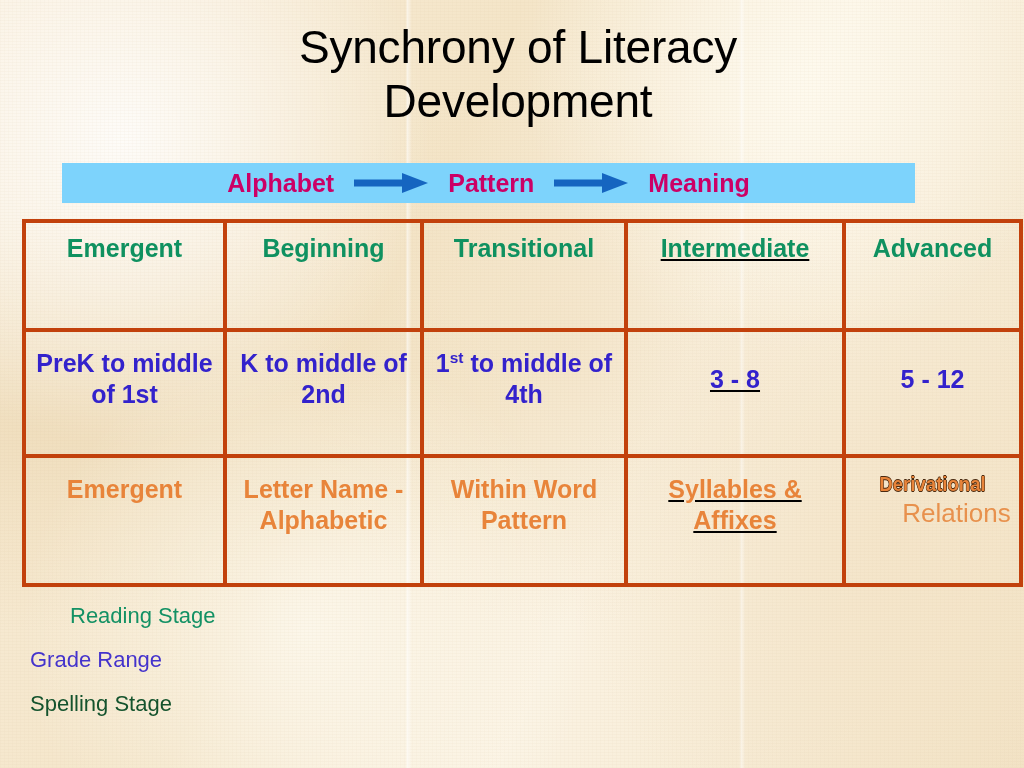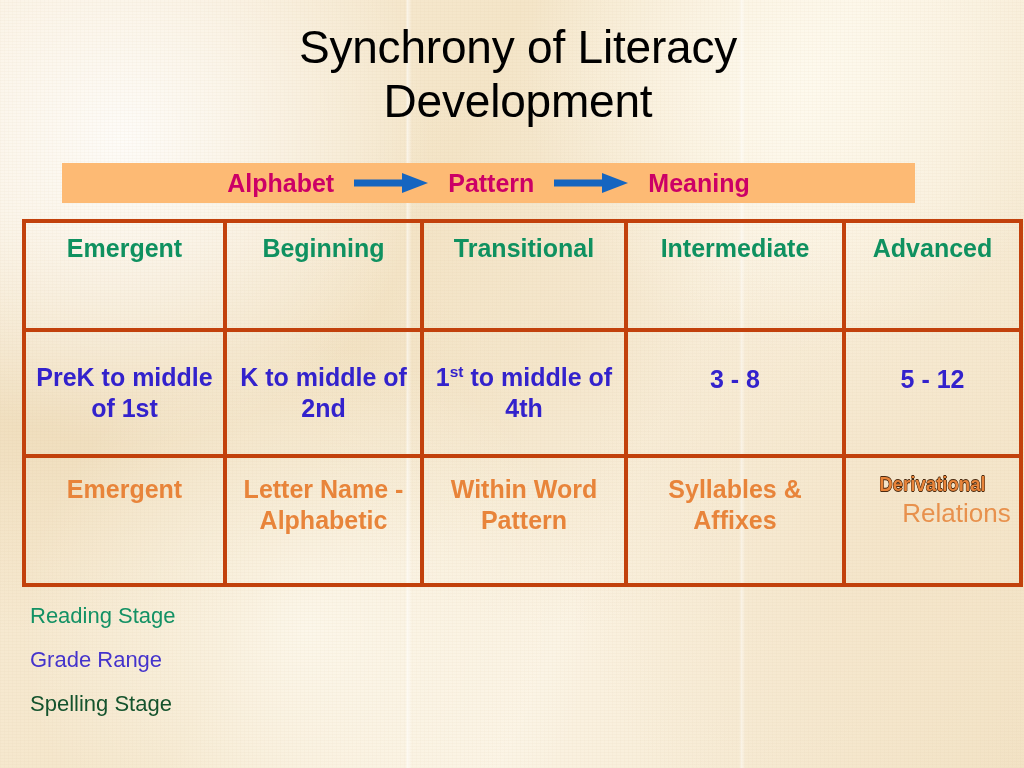--- a/index.html
+++ b/index.html
@@ -66,21 +66,21 @@
   }
   .title .line { display: block; }
 
   
   .banner {
     position: absolute;
     left: 62px;
     top: 163px;
     width: 853px;
     height: 40px;
-    background: #fdba74;
+    background: #7dd3fc;
     display: flex;
     align-items: center;
     justify-content: center;
     gap: 0;
   }
   .banner-word {
     color: #cc0066;
     font-size: 25px;
     font-weight: bold;
     letter-spacing: 0px;
@@ -105,39 +105,39 @@
   .tbl td {
     border: 4px solid #c2410c;
     vertical-align: top;
     text-align: center;
     padding: 0;
     background: transparent;
   }
   .tbl .c0 { width: 197px; }
   .tbl .c1 { width: 193px; }
   .tbl .c2 { width: 200px; }
-  .tbl .c3 { width: 214px; }
+  .tbl .c3 { width: 214px; text-decoration: underline; }
   .tbl .c4 { width: 173px; text-align: center; }
 
   .r-head td { height: 105px; }
   .r-grade td { height: 122px; }
   .r-spell td { height: 125px; }
 
   .cell-inner { padding-top: 10px; line-height: 1.22; }
 
   .stage-read {
     color: #0f9160;
     font-size: 25px;
     font-weight: bold;
   }
   .stage-grade {
     color: #3322cc;
     font-size: 25px;
     font-weight: bold;
-    padding-top: 30px;
+    padding-top: 16px;
   }
   .stage-spell {
     color: #e8843a;
     font-size: 25px;
     font-weight: bold;
     padding-top: 16px;
   }
   .stage-grade.short, .stage-spell.short { padding-top: 32px; }
 
   sup.ord {
@@ -172,21 +172,21 @@
   
   .legend {
     position: absolute;
     left: 30px;
     top: 594px;
     font-size: 22px;
     line-height: 44px;
     font-weight: 400;
   }
   .legend div { white-space: nowrap; }
-  .lg-read  { color: #139164; }
+  .lg-read  { color: #139164; margin-left: 40px; }
   .lg-grade { color: #4433cc; }
   .lg-spell { color: #14532d; }
 </style>
 </head>
 <body>
 
 <div id="paper"></div>
 <div id="grain"></div>
 <div id="seams"></div>
 

